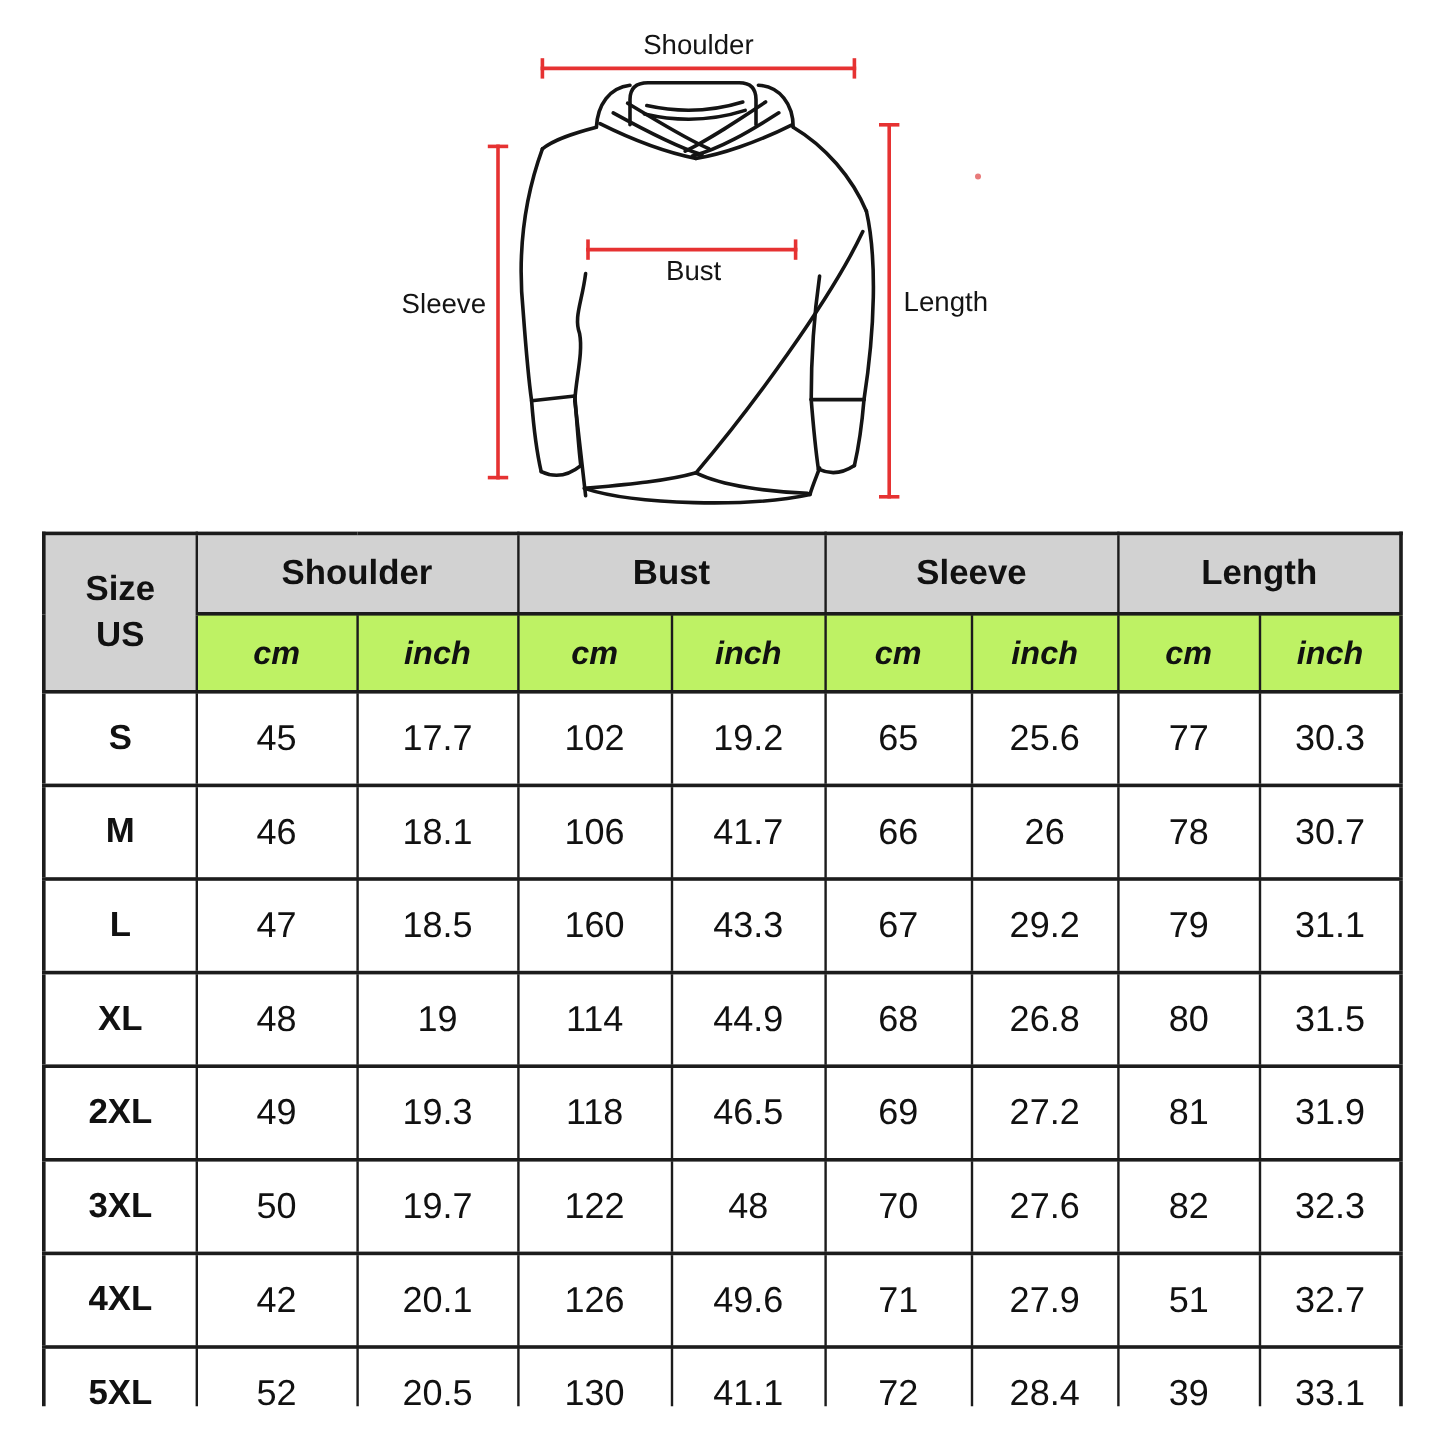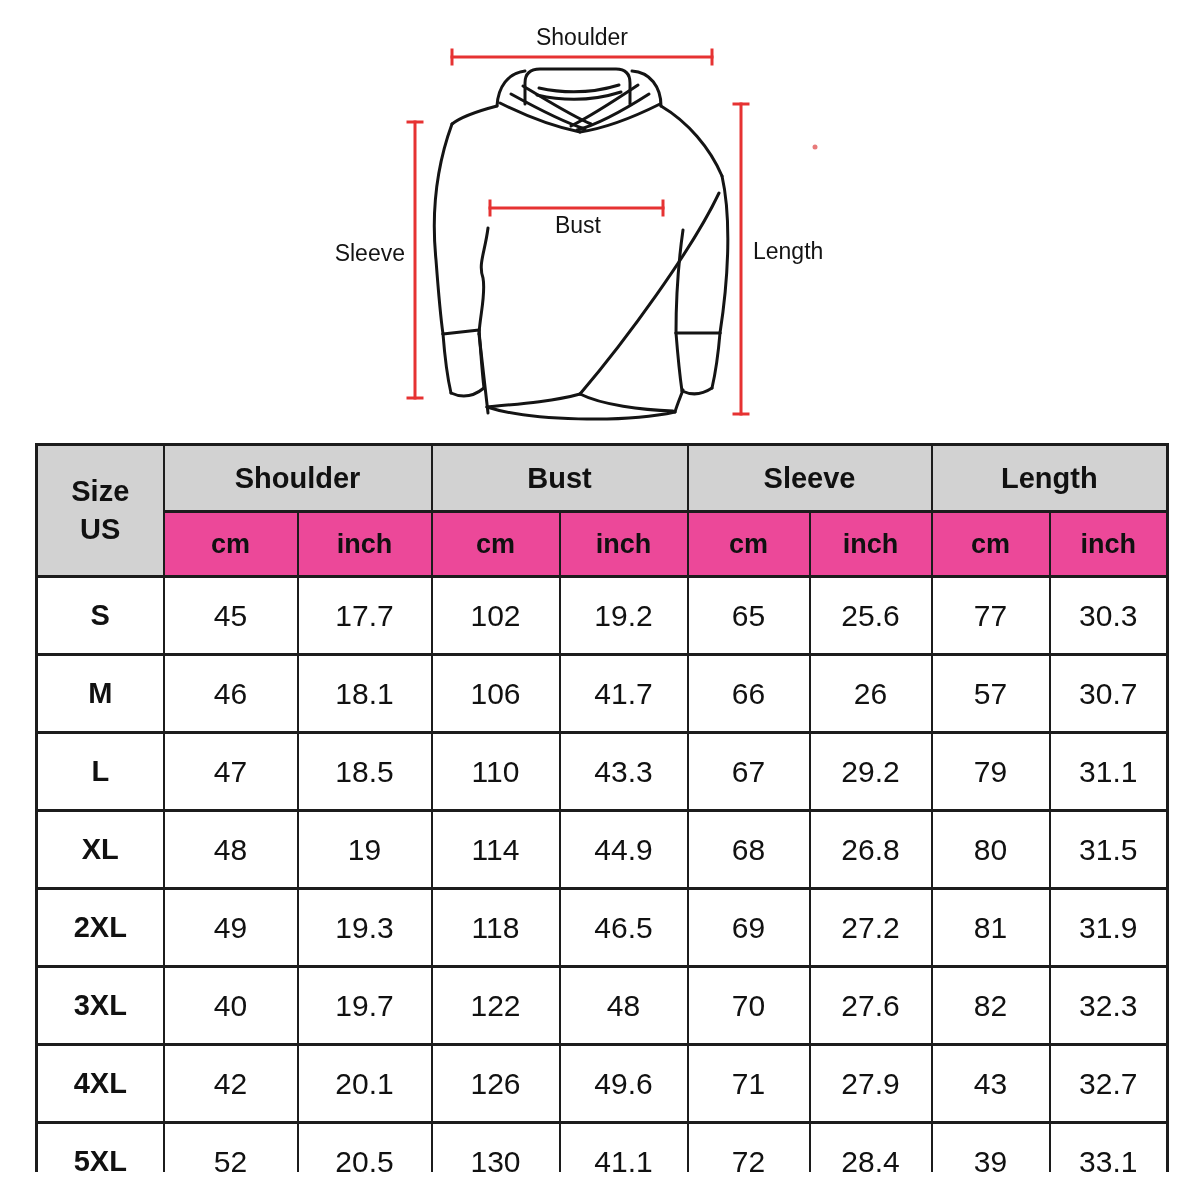--- a/index.html
+++ b/index.html
@@ -50,24 +50,25 @@
   }
   #size-table { border: 3px solid #1c1c1c; }
   #size-table tr { border-bottom: 3px solid #1c1c1c; }
   #size-table thead tr.group-row th {
     background: #d2d2d2;
     font-size: 29px;
     font-weight: bold;
     height: 64px;
   }
   #size-table thead tr.unit-row th {
-    background: #ec4899;
+    background: #bef264;
     font-size: 27px;
     font-weight: bold;
     height: 62px;
+    font-style: italic;
   }
   #size-table th.size-th {
     background: #d2d2d2;
     font-size: 30px;
     font-weight: bold;
     line-height: 1.3;
   }
   #size-table tbody th {
     background: #ffffff;
     font-size: 29px;
@@ -201,28 +202,28 @@
           <td>30.3</td>
         </tr>
         <tr>
           <th>M</th>
           <td>46</td>
           <td>18.1</td>
           <td>106</td>
           <td>41.7</td>
           <td>66</td>
           <td>26</td>
-          <td>57</td>
+          <td>78</td>
           <td>30.7</td>
         </tr>
         <tr>
           <th>L</th>
           <td>47</td>
           <td>18.5</td>
-          <td>110</td>
+          <td>160</td>
           <td>43.3</td>
           <td>67</td>
           <td>29.2</td>
           <td>79</td>
           <td>31.1</td>
         </tr>
         <tr>
           <th>XL</th>
           <td>48</td>
           <td>19</td>
@@ -239,38 +240,38 @@
           <td>19.3</td>
           <td>118</td>
           <td>46.5</td>
           <td>69</td>
           <td>27.2</td>
           <td>81</td>
           <td>31.9</td>
         </tr>
         <tr>
           <th>3XL</th>
-          <td>40</td>
+          <td>50</td>
           <td>19.7</td>
           <td>122</td>
           <td>48</td>
           <td>70</td>
           <td>27.6</td>
           <td>82</td>
           <td>32.3</td>
         </tr>
         <tr>
           <th>4XL</th>
           <td>42</td>
           <td>20.1</td>
           <td>126</td>
           <td>49.6</td>
           <td>71</td>
           <td>27.9</td>
-          <td>43</td>
+          <td>51</td>
           <td>32.7</td>
         </tr>
         <tr>
           <th>5XL</th>
           <td>52</td>
           <td>20.5</td>
           <td>130</td>
           <td>41.1</td>
           <td>72</td>
           <td>28.4</td>

